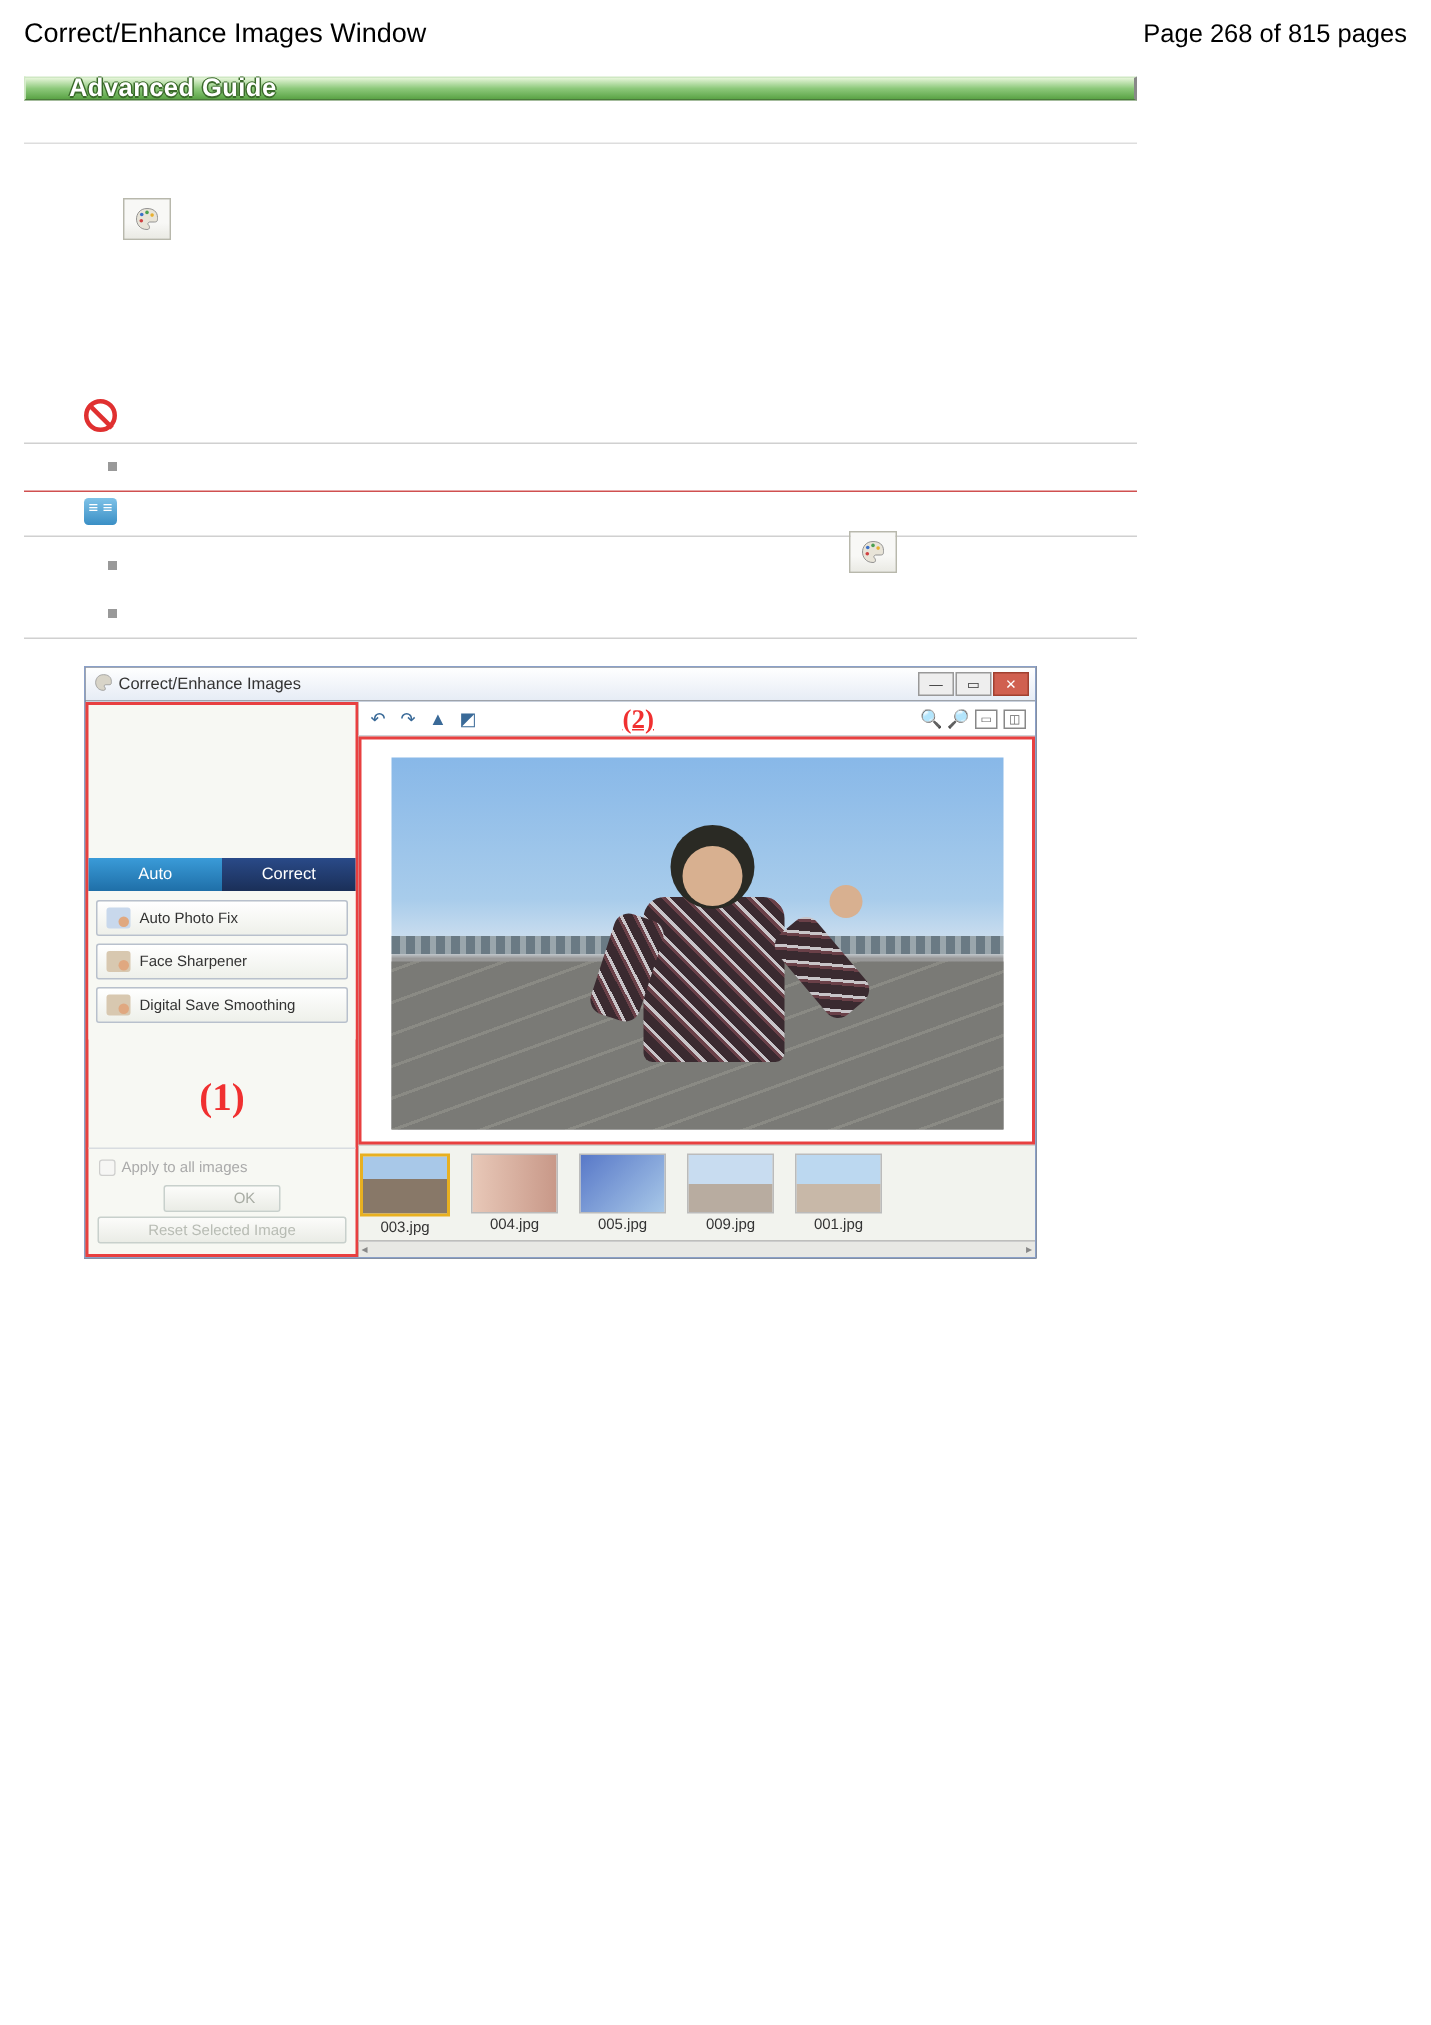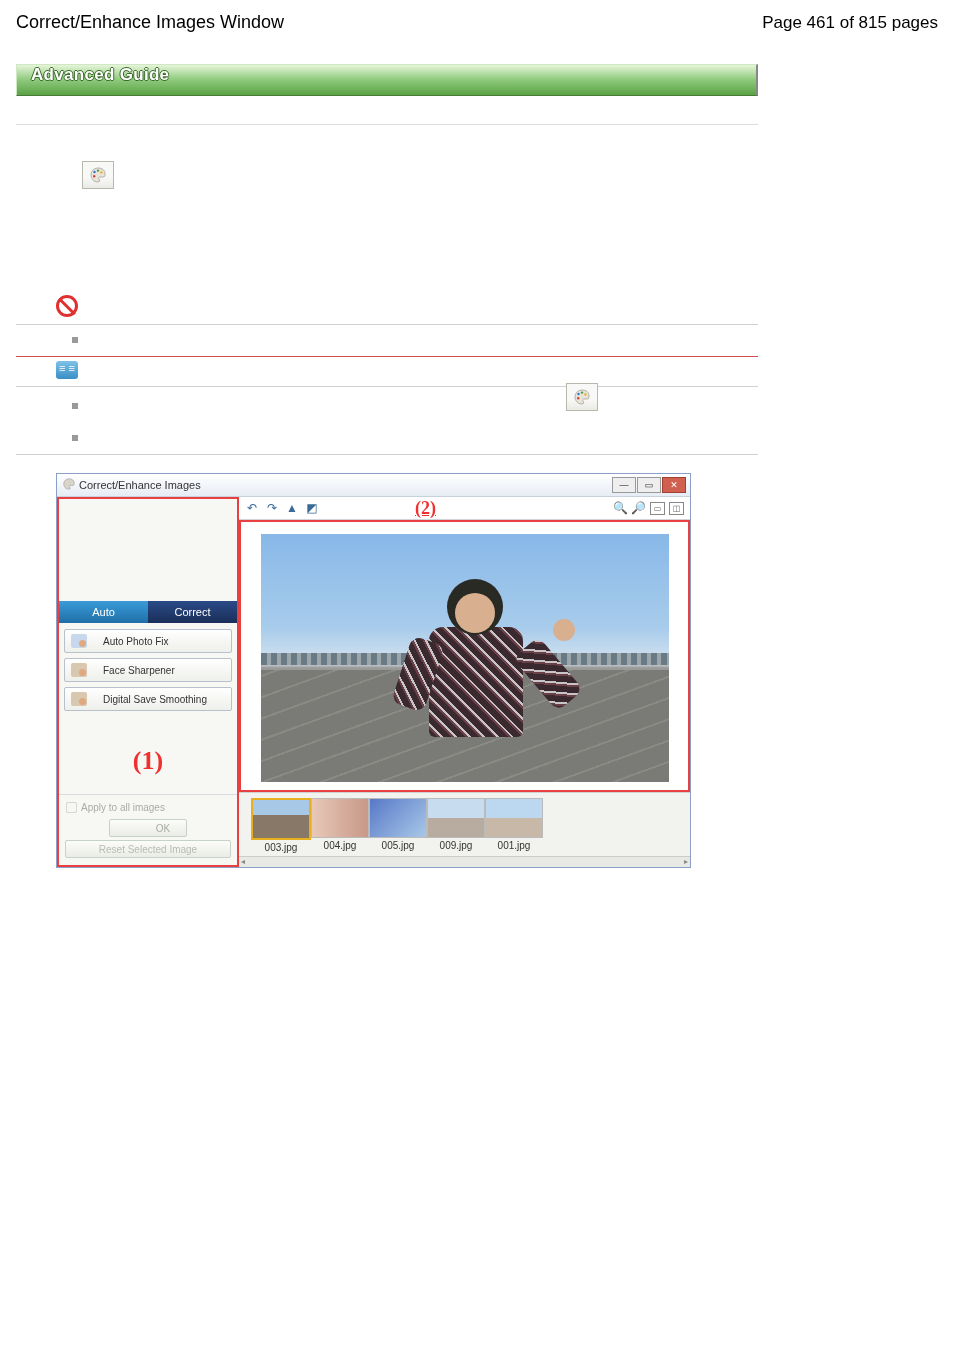--- a/index.html
+++ b/index.html
@@ -7,41 +7,42 @@
     padding: 12px 16px;
     font-family: Arial, sans-serif;
     background: #fff;
     width: 954px;
     box-sizing: border-box;
   }
   .top-row {
     display: flex;
     justify-content: space-between;
     align-items: baseline;
-    margin-bottom: 31px;
+    margin-bottom: 18px;
   }
   .top-title {
     font-size: 18px;
     font-weight: 400;
     color: #000;
   }
   .page-num {
     font-size: 17px;
     color: #000;
   }
   .guide-banner {
     width: 742px;
-    height: 32px;
+    height: 16px;
     background: linear-gradient(to bottom, #e6f5d9 0%, #8dc97b 50%, #5aa345 100%);
     border-right: 2px solid #888;
     border-left: 1px solid #cfe8c3;
     border-top: 1px solid #cfe8c3;
     border-bottom: 1px solid #4a7a3a;
     display: flex;
-    padding-left: 14px;
+    align-items: center;
+    padding-left: 29px;
     box-sizing: border-box;
     margin-bottom: 28px;
   }
   .guide-banner span {
     color: #fff;
     font-size: 17px;
     font-weight: bold;
     text-shadow: 0 1px 0 #3a6a2a, 0 -1px 0 #3a6a2a, 1px 0 0 #3a6a2a, -1px 0 0 #3a6a2a;
     letter-spacing: 0.3px;
   }
@@ -180,21 +181,21 @@
   }
   .tabs { display:flex; height: 22px; }
   .tab {
     flex:1; display:flex; align-items:center; justify-content:center;
     font-size: 11px; color:#fff;
   }
   .tab.auto { background: linear-gradient(to bottom,#3a9bd8,#1f6fa8); }
   .tab.manual { background: linear-gradient(to bottom,#2a4a88,#1a2f58); }
   .fx-list { padding: 6px 5px; background:#f7f8f3; }
   .fx-btn {
-    display:flex; align-items:center; gap:16px;
+    display:flex; align-items:center; gap:6px;
     border: 1px solid #b8c0cc;
     background: linear-gradient(to bottom,#fff,#eef0ea);
     height: 22px;
     margin-bottom: 5px;
     padding: 0 6px;
     font-size: 10px;
     color: #333;
     border-radius: 2px;
   }
   .fx-icon {
@@ -303,22 +304,22 @@
 
   .reg2 {
     position:absolute; top:-11px; left:50%; transform:translateX(-50%);
     color:#f03030; font-size:18px; font-weight:bold;
     background:#fff; padding: 0 0; line-height:20px;
     font-family: "Times New Roman", serif;
   }
 
   .thumbs {
     background:#f2f3ee; border-top:1px solid #d0d4d0;
-    display:flex; align-items:flex-start; 
-    padding: 5px 8px 2px 12px; height: 56px;
+    display:flex; align-items:flex-start; gap: 14px;
+    padding: 5px 8px 2px 1px; height: 56px;
   }
   .thumb { display:flex; flex-direction:column; align-items:center; gap:2px; font-size:10px; color:#333; }
   .th { width: 56px; height: 38px; background:#8aa4c8; border:1px solid #bbb; }
   .th.sel { border:2px solid #e8b020; }
   .th1 { background: linear-gradient(to bottom,#a8c8e8 40%, #887868 40%); }
   .th2 { background: linear-gradient(to right,#e8c8b8,#c89888); }
   .th3 { background: linear-gradient(135deg,#5878c8,#a8c8e8); }
   .th4 { background: linear-gradient(to bottom,#c8dcf0 50%, #b8aca0 50%); }
   .th5 { background: linear-gradient(to bottom,#bcd8f0 50%, #c8b8a8 50%); }
   .thumb-scroll {
@@ -336,21 +337,21 @@
     color:#333;
   }
 </style>
 </head>
 <body>
 
 
 
 <div class="top-row">
   <div class="top-title">Correct/Enhance Images Window</div>
-  <div class="page-num">Page 461 of 815 pages</div>
+  <div class="page-num">Page 268 of 815 pages</div>
 </div>
 
 <div class="guide-banner">
   <span>Advanced Guide</span>
 </div>
 
 <hr class="hr">
 
 <div class="icon-box">
   <span class="palette-icon">

